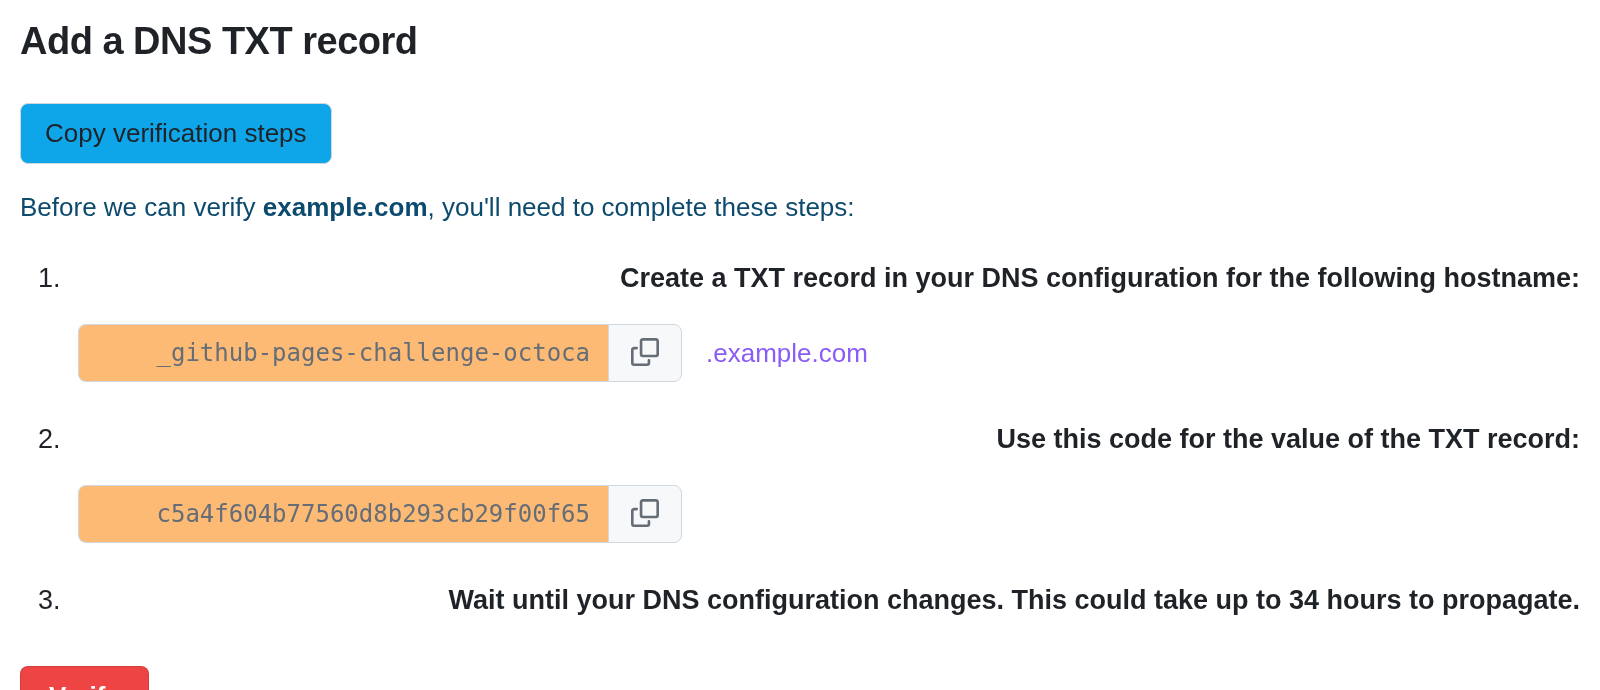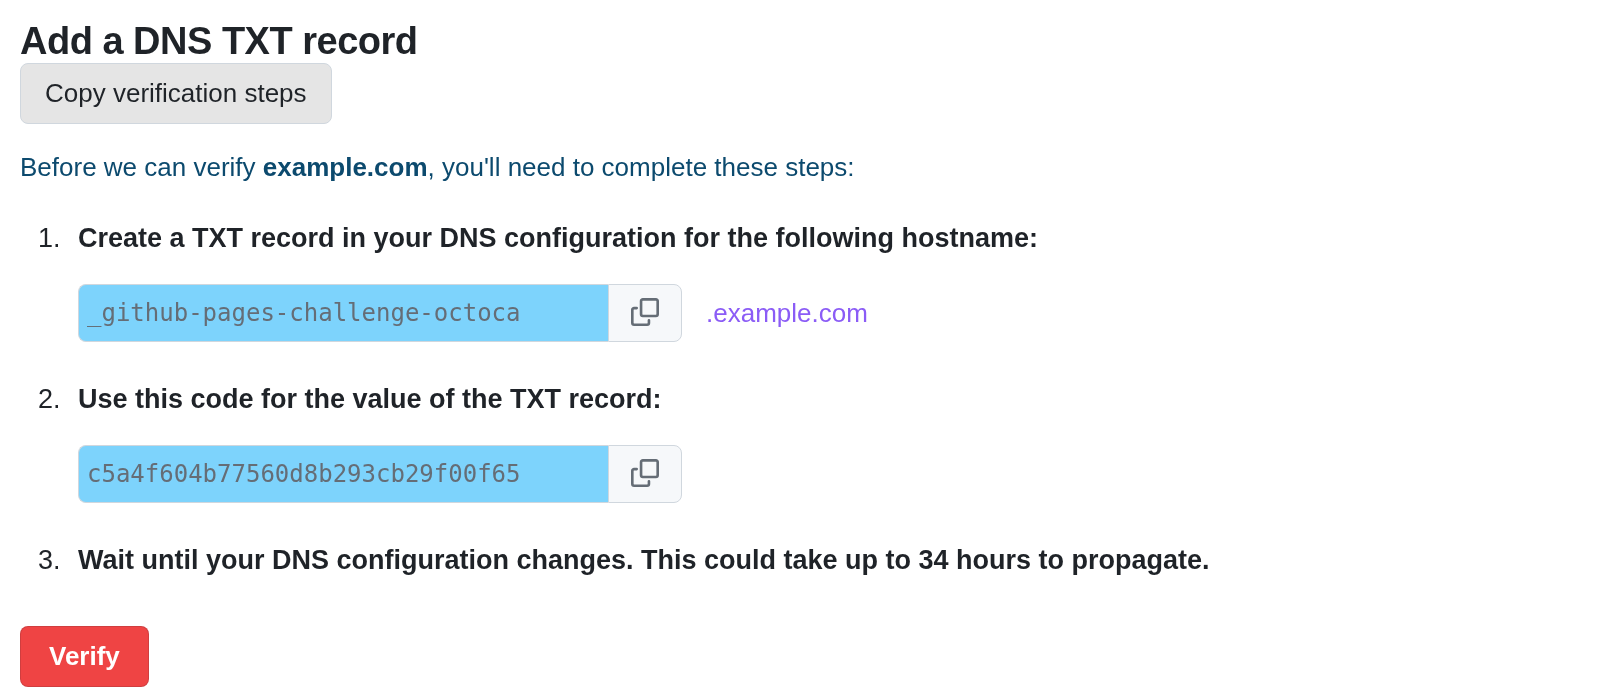--- a/index.html
+++ b/index.html
@@ -17,67 +17,69 @@
       align-items: flex-start;
       margin-bottom: 28px;
       flex-direction: column;
     }
     h1 {
       font-size: 38px;
       font-weight: 700;
       letter-spacing: -0.5px;
     }
     .copy-steps-btn {
-      background: #e5e5e5;
+      background: #0ea5e9;
       border: 1px solid #d0d7de;
       border-radius: 8px;
       padding: 14px 24px;
       font-size: 26px;
       font-weight: 500;
       color: #1f2328;
       cursor: pointer;
       white-space: nowrap;
+      margin-top: 40px;
     }
     .intro {
       font-size: 26px;
       margin-bottom: 40px;
       color: #0c4a6e;
     }
     .intro .domain { font-weight: 700; }
     ol {
       list-style: none;
       counter-reset: step;
       padding-left: 28px;
     }
     li {
       counter-increment: step;
       margin-bottom: 42px;
       font-size: 27px;
       font-weight: 700;
       position: relative;
       padding-left: 30px;
+      text-align: right;
     }
     li::before {
       content: counter(step) ".";
       position: absolute;
       left: -10px;
       font-weight: 400;
     }
     .field-row {
       display: flex;
       align-items: center;
       margin-top: 30px;
       gap: 0;
     }
     .code-input {
-      background: #7dd3fc;
+      background: #fdba74;
       border: 1px solid #d0d7de;
       border-right: none;
       border-radius: 8px 0 0 8px;
-      padding: 14px 8px;
+      padding: 14px 18px;
       font-family: ui-monospace, SFMono-Regular, "SF Mono", Menlo, Consolas, monospace;
       font-size: 24px;
       font-weight: 400;
       color: #656d76;
       width: 530px;
       overflow: hidden;
       white-space: nowrap;
       text-overflow: clip;
     }
     .copy-icon-btn {

